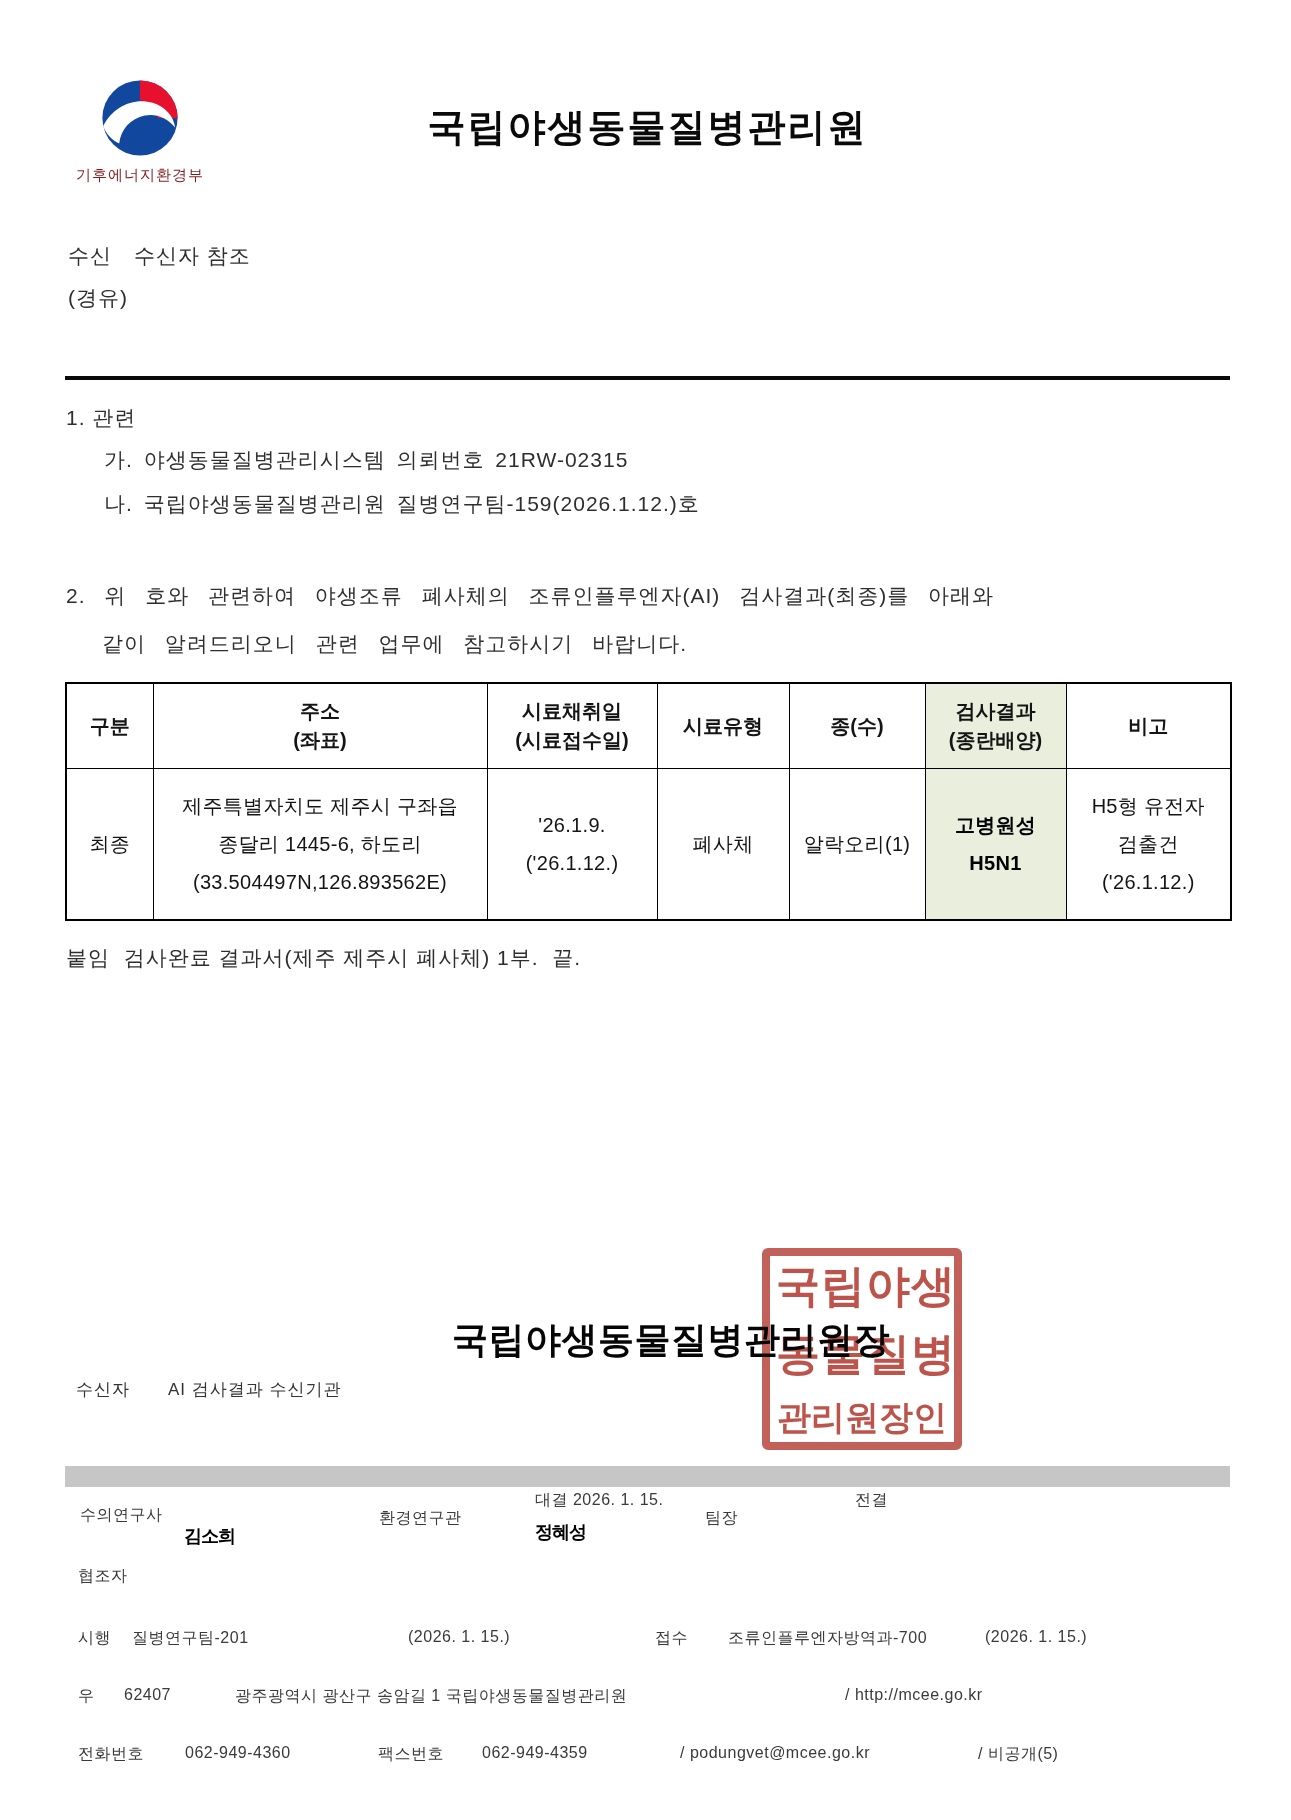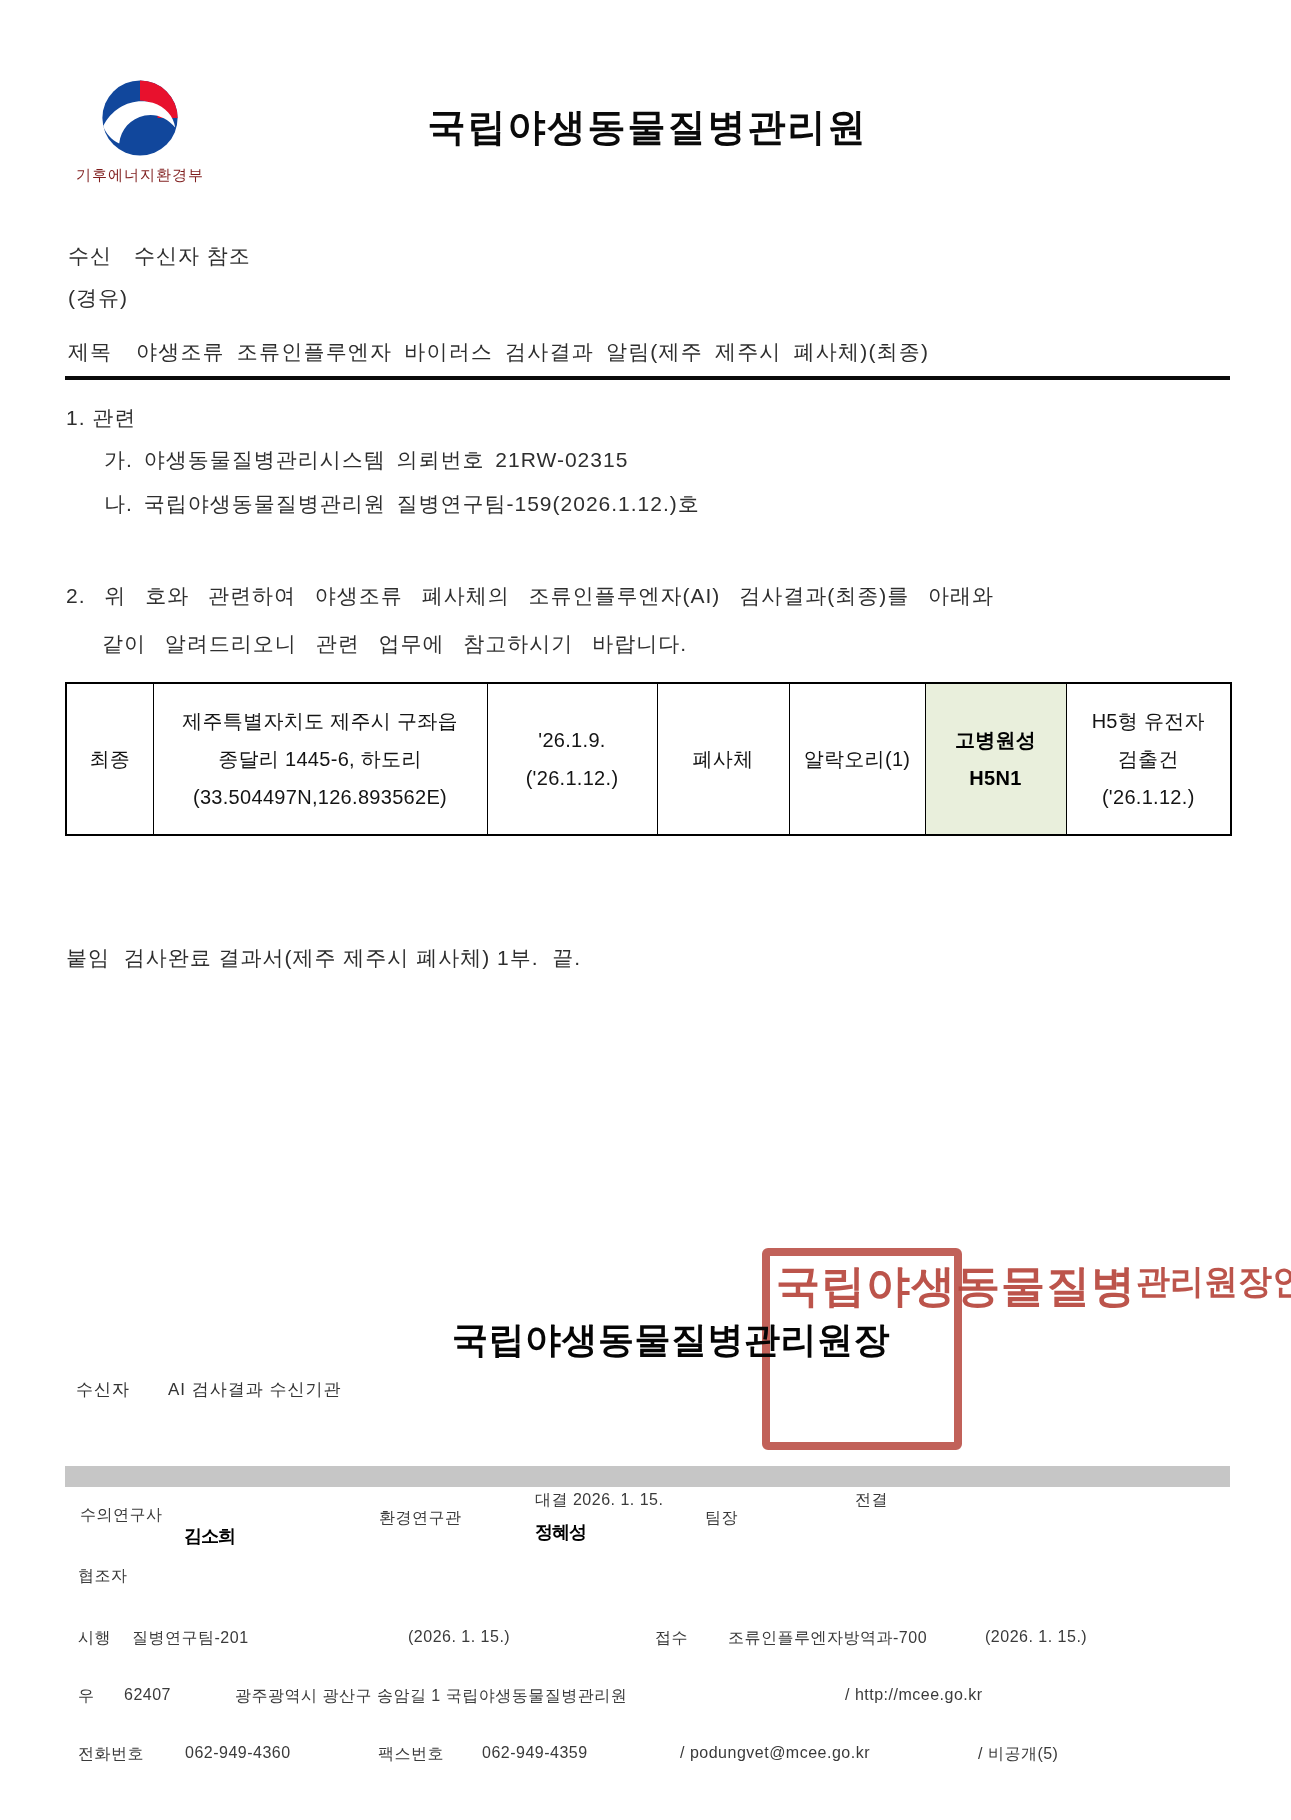--- a/index.html
+++ b/index.html
@@ -24,21 +24,21 @@
   .result-table th,.result-table td{border:1px solid #000;text-align:center;vertical-align:middle;
                 padding:0;color:#141414;}
   .result-table th{height:84px;font-size:20px;font-weight:700;line-height:1.45;}
   .result-table td{height:150px;font-size:20px;line-height:1.9;letter-spacing:0.3px;}
   .hl{background:#e9efdc;}
   .bold-cell div{font-weight:700;color:#000;}
   
   .sign-title{left:452px;top:1316px;font-size:36px;font-weight:700;letter-spacing:0.5px;color:#050505;z-index:3;}
   .stamp{left:762px;top:1248px;width:200px;height:202px;box-sizing:border-box;
          border:8px solid rgba(182,69,60,0.85);border-radius:6px;z-index:2;
-         display:flex;flex-direction:row;justify-content:space-between;
+         display:flex;flex-direction:column;justify-content:space-between;
          padding:8px 6px;color:rgba(182,69,60,0.92);font-weight:800;}
   .stamp-row{text-align:center;font-size:44px;line-height:1;letter-spacing:1px;white-space:nowrap;}
   .stamp-row.small{font-size:34px;letter-spacing:0px;}
   .recip-line{left:76px;top:1378px;font-size:17px;color:#333;letter-spacing:1px;}
   .recip-line .val{margin-left:38px;}
   
   .gray-bar{left:65px;top:1466px;width:1165px;height:21px;background:#c6c6c6;}
   .small-txt{font-size:16px;color:#3a3a3a;letter-spacing:0.5px;white-space:nowrap;}
   .sig-name{font-size:18px;font-weight:800;color:#000;letter-spacing:-1px;}
 </style>
@@ -52,43 +52,66 @@
     <path d="M50 3 A47 47 0 0 1 97 50 L 72 50 A 22 22 0 0 0 50 28 Z" fill="#e8112d"></path>
     <path d="M4 60 C 16 36 42 24 66 31 C 82 36 92 48 94 62 C 84 50 70 44 56 47 C 38 51 26 64 24 82 C 14 77 7 69 4 60 Z" fill="#ffffff"></path>
   </svg>
   <div class="abs ministry">기후에너지환경부</div>
   <div class="abs doc-title">국립야생동물질병관리원</div>
 
   <div class="abs line" style="left:68px;top:242px;">
     <span>수신</span><span class="val">수신자 참조</span>
   </div>
   <div class="abs line" style="left:68px;top:284px;">(경유)</div>
-  <div class="abs line subject-line" style="left:68px;top:338px;">
-    <span>제목</span><span class="val">야생조류 조류인플루엔자 바이러스 검사결과 알림(제주 제주시 폐사체)(최종)</span>
-  </div>
   <div class="abs rule"></div>
 
   <div class="abs line" style="left:66px;top:404px;">1. 관련</div>
   <div class="abs line j1" style="left:104px;top:446px;">가. 야생동물질병관리시스템 의뢰번호 21RW-02315</div>
   <div class="abs line j1" style="left:104px;top:490px;">나. 국립야생동물질병관리원 질병연구팀-159(2026.1.12.)호</div>
 
   <div class="abs line j2" style="left:66px;top:582px;">2. 위 호와 관련하여 야생조류 폐사체의 조류인플루엔자(AI) 검사결과(최종)를 아래와</div>
   <div class="abs line j2" style="left:102px;top:630px;">같이 알려드리오니 관련 업무에 참고하시기 바랍니다.</div>
 
   <table class="abs result-table">
     <colgroup>
       <col style="width:87px">
         <col style="width:334px">
         <col style="width:170px">
         <col style="width:132px">
       <col style="width:136px">
         <col style="width:141px">
         <col style="width:165px">
     </colgroup>
     <tbody>
+        <tr>
+      <th>
+            <div>구분</div>
+          </th>
+      <th>
+            <div>주소</div>
+            <div>(좌표)</div>
+          </th>
+      <th>
+            <div>시료채취일</div>
+            <div>(시료접수일)</div>
+          </th>
+      <th>
+            <div>시료유형</div>
+          </th>
+      <th>
+            <div>종(수)</div>
+          </th>
+      <th class="hl">
+            <div>검사결과</div>
+            <div>(종란배양)</div>
+          </th>
+      <th>
+            <div>비고</div>
+          </th>
+    </tr>
     <tr>
       <td>
             <div>최종</div>
           </td>
       <td>
         <div>제주특별자치도 제주시 구좌읍</div>
         <div>종달리 1445-6, 하도리</div>
         <div>(33.504497N,126.893562E)</div>
       </td>
       <td>

